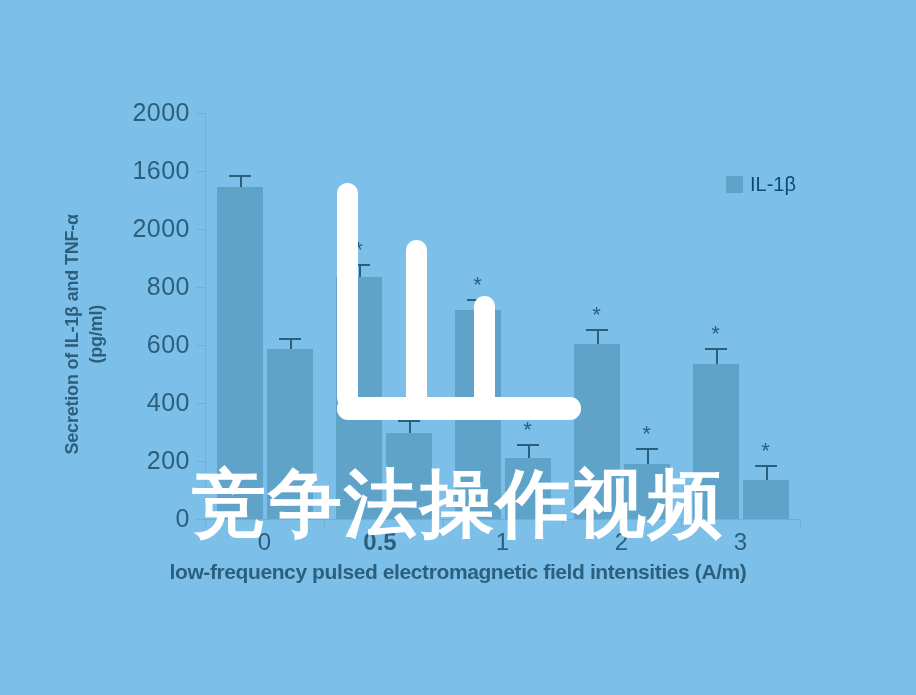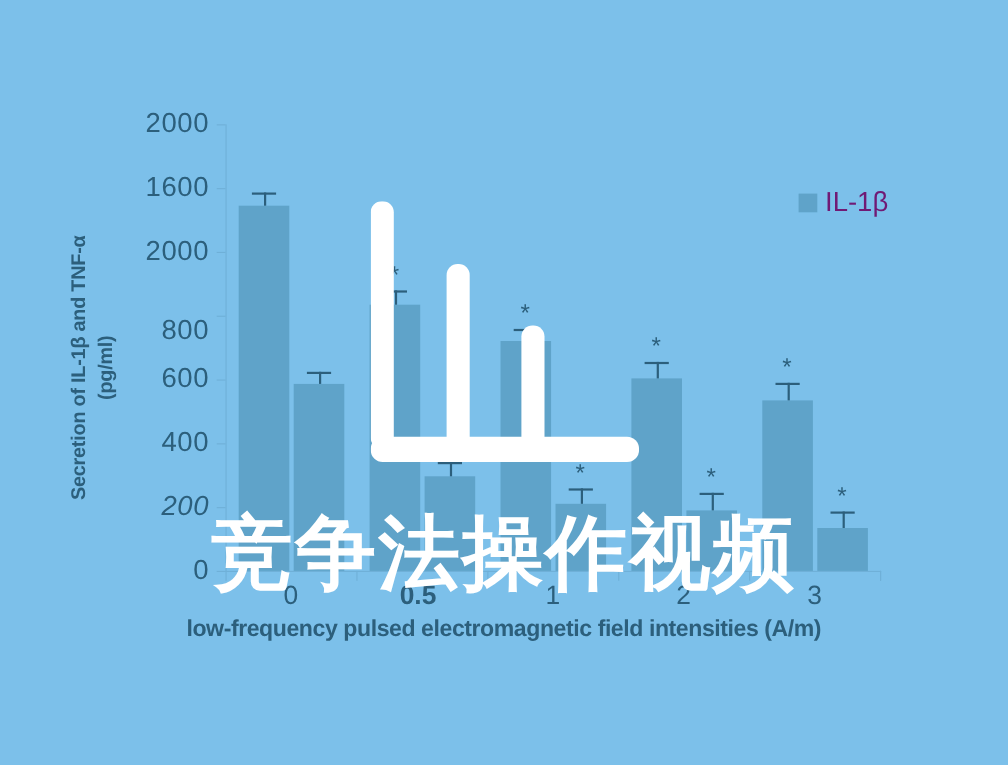--- a/index.html
+++ b/index.html
@@ -165,22 +165,22 @@
     align-items: center;
     height: 44px;
   }
   .legend-swatch {
     width: 17px;
     height: 17px;
     background: #5fa3c9;
     margin-right: 7px;
   }
   .legend-text {
-    font-size: 25px;
-    color: #701a75;
+    font-size: 20px;
+    color: #0c4a6e;
     line-height: 1;
   }
 
   
   .wm-shan {
     position: absolute;
     left: 337px;
     top: 183px;
     width: 244px;
     height: 237px;
@@ -211,32 +211,32 @@
     <span>(pg/ml)</span>
   </div>
 
   <div id="yaxis">
       <div class="ytick" style="top: 519px;"></div>
       <div class="ylabel-wrap" style="top: 519px;">
         <div class="ylabel" style="top: -13px;">0</div>
       </div>
       <div class="ytick" style="top: 461px;"></div>
       <div class="ylabel-wrap" style="top: 461px;">
-        <div class="ylabel" style="top: -13px; font-style: italic;">200</div>
+        <div class="ylabel" style="top: -13px;">200</div>
       </div>
       <div class="ytick" style="top: 403px;"></div>
       <div class="ylabel-wrap" style="top: 403px;">
         <div class="ylabel" style="top: -13px;">400</div>
       </div>
       <div class="ytick" style="top: 345px;"></div>
       <div class="ylabel-wrap" style="top: 345px;">
         <div class="ylabel" style="top: -13px;">600</div>
       </div>
       <div class="ytick" style="top: 287px;"></div>
-      <div class="ylabel-wrap" style="top: 301px;">
+      <div class="ylabel-wrap" style="top: 287px;">
         <div class="ylabel" style="top: -13px;">800</div>
       </div>
       <div class="ytick" style="top: 229px;"></div>
       <div class="ylabel-wrap" style="top: 229px;">
         <div class="ylabel" style="top: -13px;">2000</div>
       </div>
       <div class="ytick" style="top: 171px;"></div>
       <div class="ylabel-wrap" style="top: 171px;">
         <div class="ylabel" style="top: -13px;">1600</div>
       </div>

